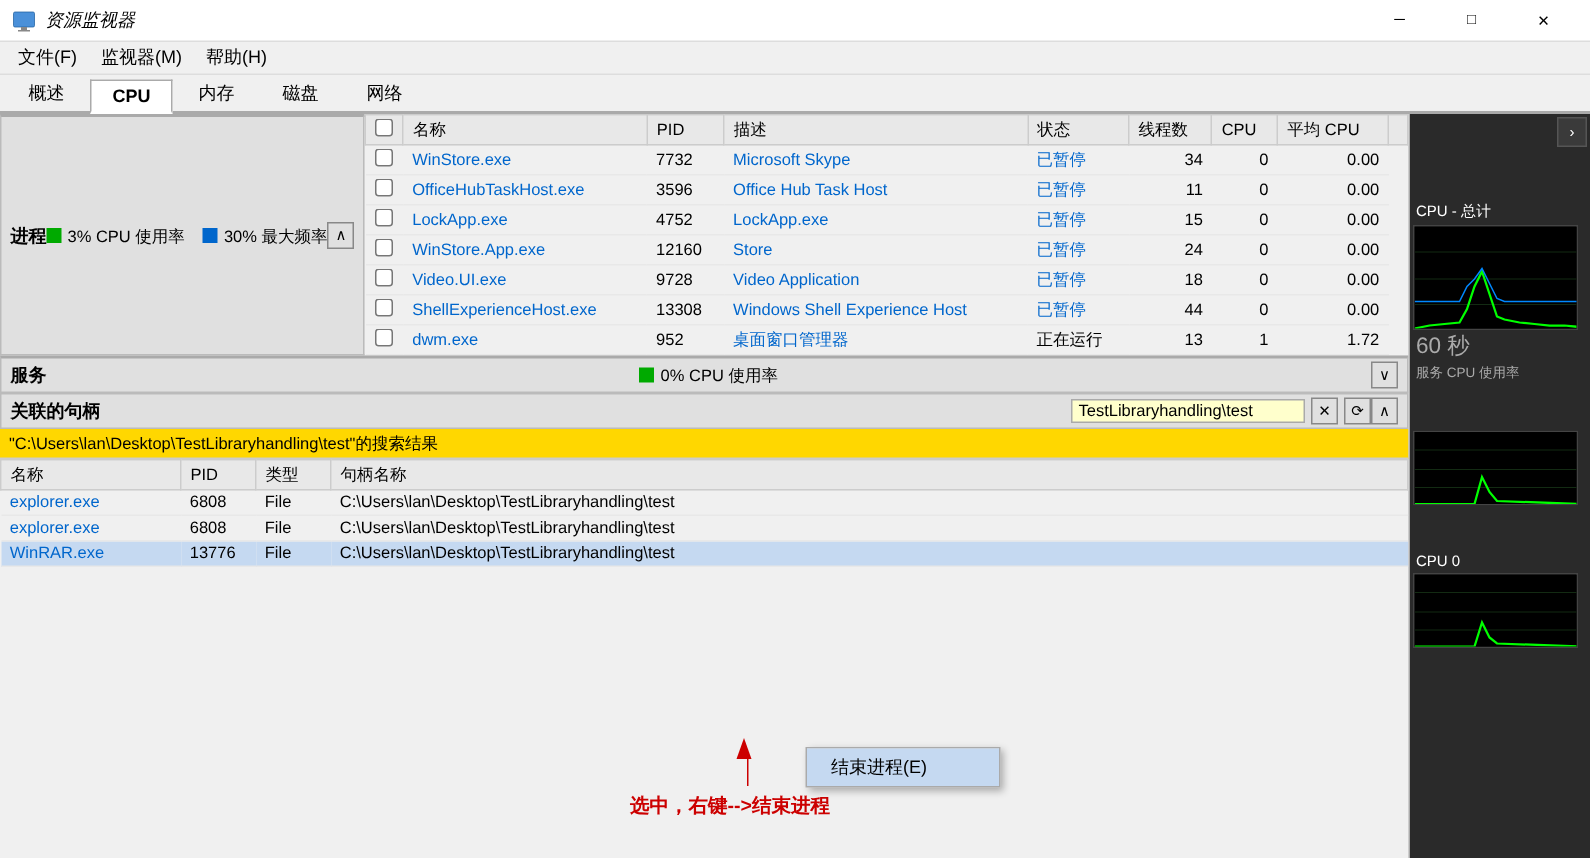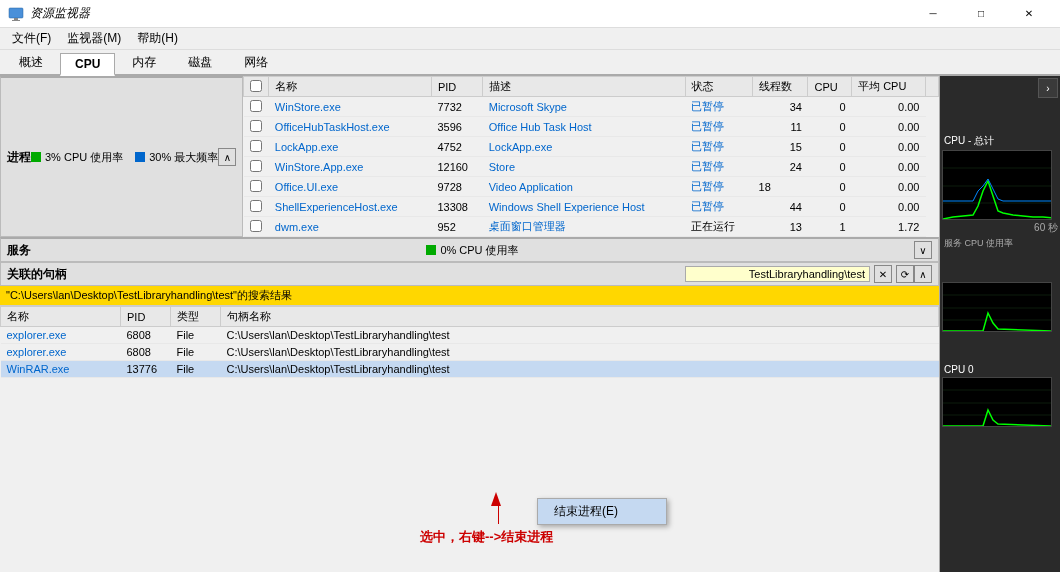--- a/index.html
+++ b/index.html
@@ -188,23 +188,22 @@
       gap: 4px;
       padding: 2px 6px;
       background: #e8e8e8;
       border: 1px solid #bbb;
       justify-content: flex-end;
     }
     .handles-search-input {
       border: 1px solid #aaa;
       padding: 1px 4px;
       font-size: 11px;
-      width: 185px;
+      width: 156px;
       background: #ffffcc;
-      text-align: right;
     }
     .handles-search-btn {
       width: 18px;
       height: 18px;
       border: 1px solid #888;
       background: #e0e0e0;
       cursor: pointer;
       font-size: 10px;
       display: flex;
       align-items: center;
@@ -254,24 +253,23 @@
     .cpu-graph {
       background: #000;
       border: 1px solid #444;
       width: 110px;
       height: 70px;
       position: relative;
       overflow: hidden;
     }
     .cpu-graph-label {
       color: #aaa;
-      font-size: 10px;
+      font-size: 15px;
       margin-top: 1px;
       padding-left: 2px;
-      text-align: right;
     }
     .cpu-graph-sub-label {
       color: #aaa;
       font-size: 9px;
       margin-top: 2px;
       padding-left: 2px;
     }
 
     
     .context-menu {
@@ -423,25 +421,25 @@
     <td class="link-text">WinStore.App.exe</td>
     <td>12160</td>
     <td class="link-text">Store</td>
     <td class="status-stopped">已暂停</td>
     <td style="text-align:right">24</td>
     <td style="text-align:right">0</td>
     <td style="text-align:right">0.00</td>
   </tr>
               <tr>
     <td class="checkbox-col"><input type="checkbox" style=""></td>
-    <td class="link-text">Office.UI.exe</td>
+    <td class="link-text">Video.UI.exe</td>
     <td>9728</td>
     <td class="link-text">Video Application</td>
     <td class="status-stopped">已暂停</td>
-    <td style="">18</td>
+    <td style="text-align:right">18</td>
     <td style="text-align:right">0</td>
     <td style="text-align:right">0.00</td>
   </tr>
               <tr>
     <td class="checkbox-col"><input type="checkbox" style=""></td>
     <td class="link-text">ShellExperienceHost.exe</td>
     <td>13308</td>
     <td class="link-text">Windows Shell Experience Host</td>
     <td class="status-stopped">已暂停</td>
     <td style="text-align:right">44</td>

